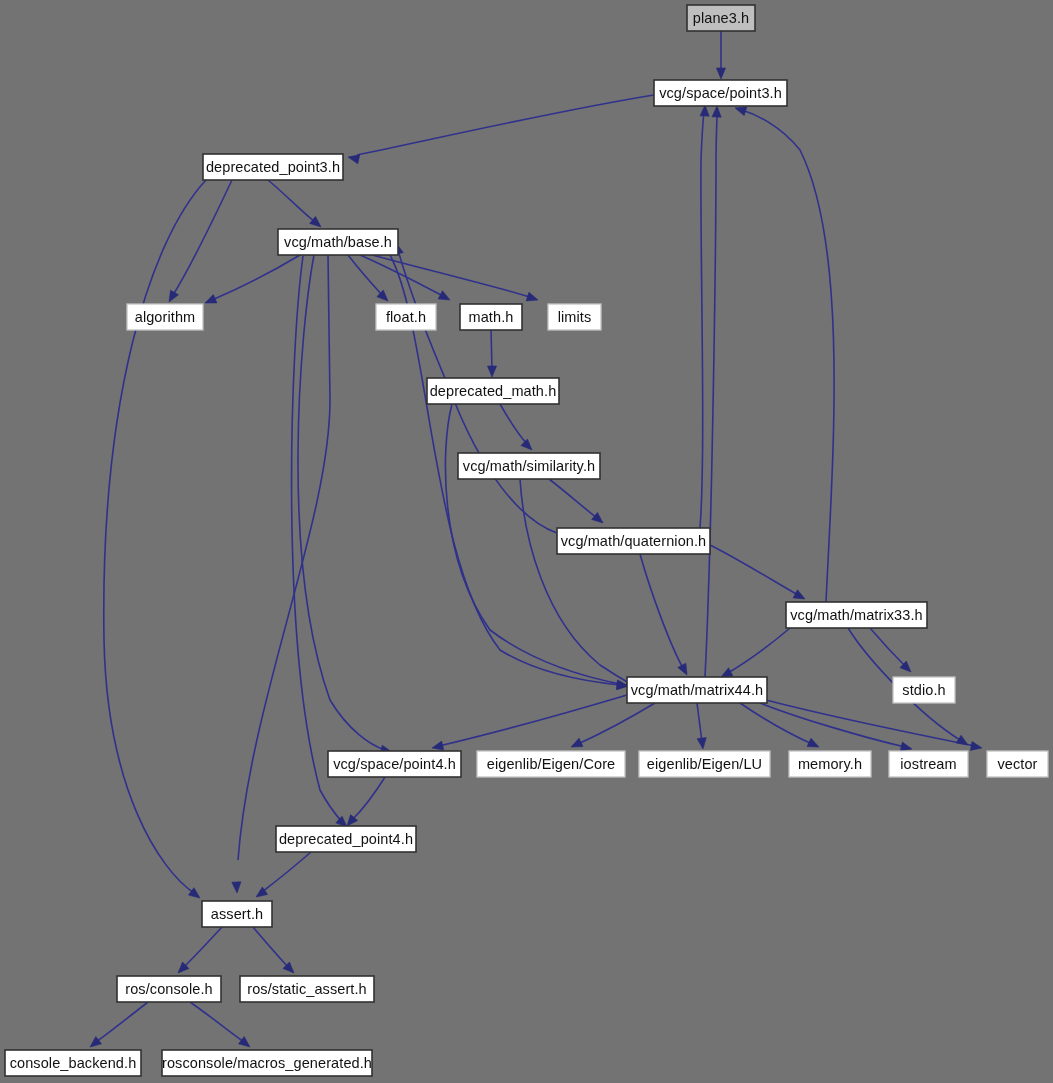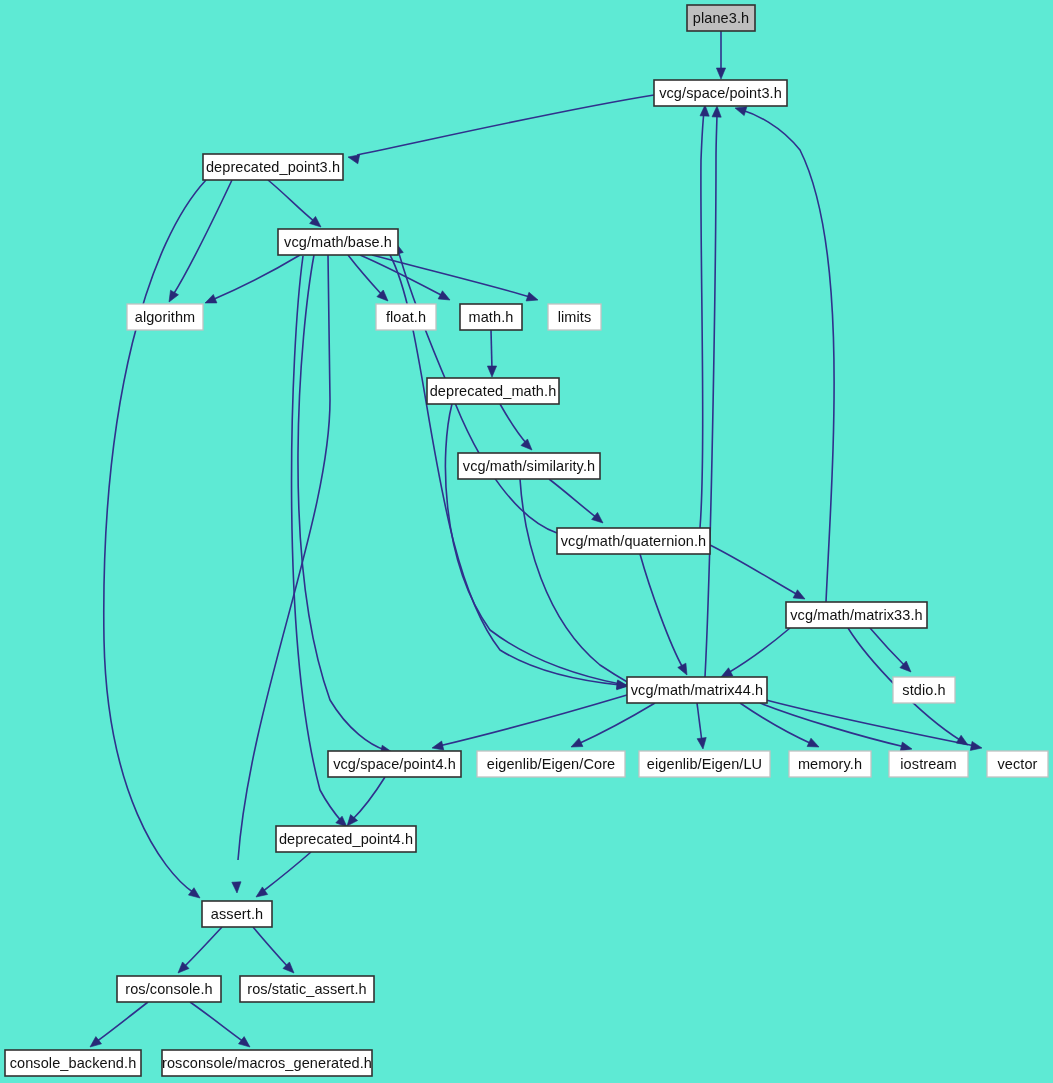--- a/index.html
+++ b/index.html
@@ -4,21 +4,21 @@
 <style>
   html, body {
     margin: 0;
     padding: 0;
     background: #ffffff;
   }
   #canvas-wrap {
     position: relative;
     width: 1053px;
     height: 1083px;
-    background: #5eead4;
+    background: #737373;
     font-family: "Liberation Sans", sans-serif;
     overflow: hidden;
   }
   svg#graph {
     position: absolute;
     left: 0;
     top: 0;
     width: 1053px;
     height: 1083px;
     display: block;

